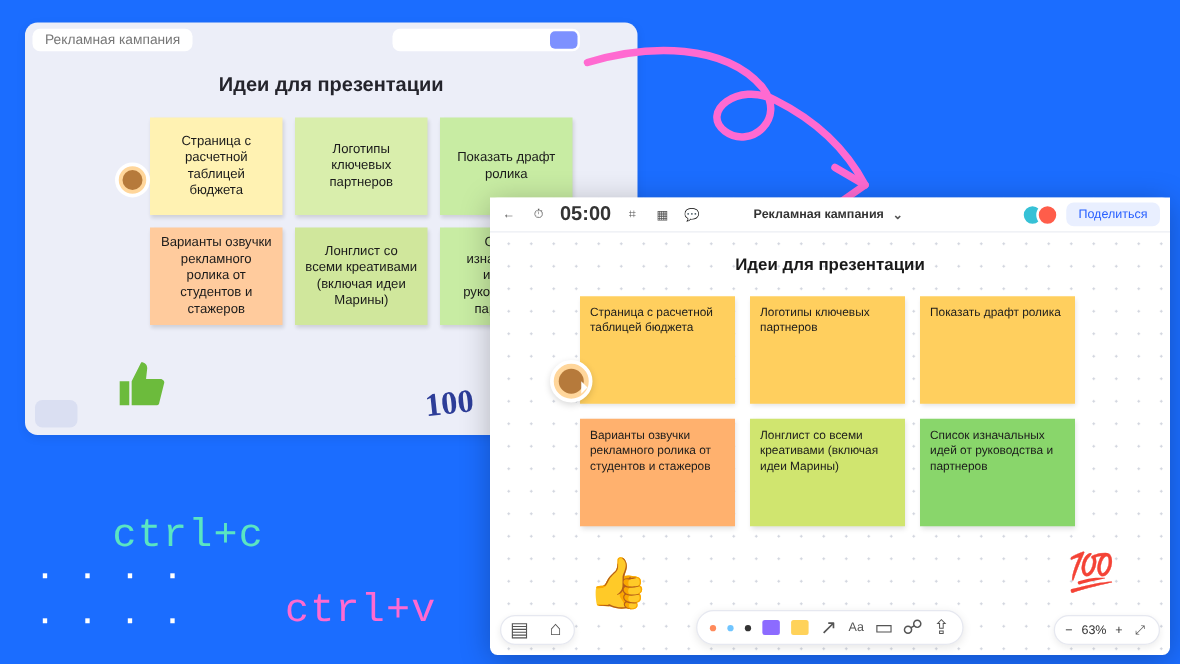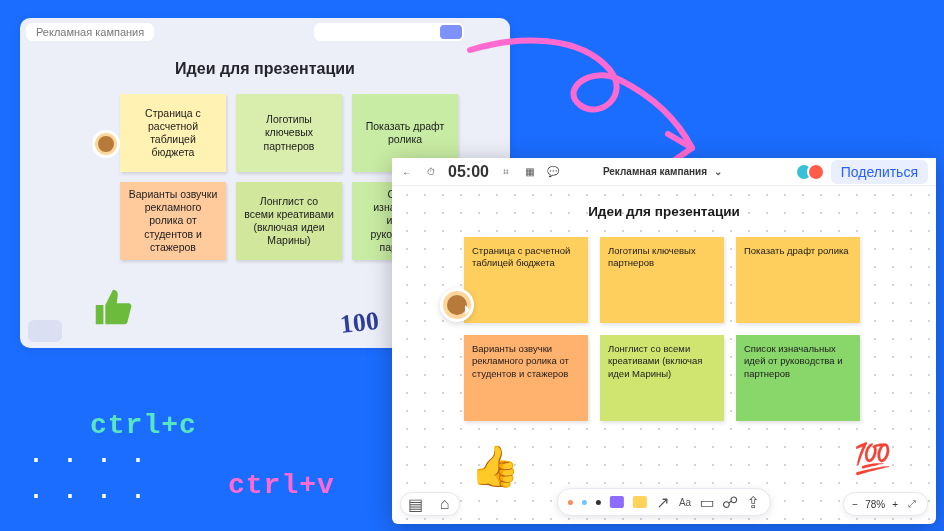--- a/index.html
+++ b/index.html
@@ -79,21 +79,21 @@
     font-size:10px; color:#333; position:relative;
   }
   .ic{width:14px;height:14px;display:inline-flex;align-items:center;justify-content:center;color:#555;}
   .wf-timer{font-size:16px;font-weight:600;}
   .wf-center{position:absolute;left:50%;transform:translateX(-50%);
     display:flex;align-items:center;gap:4px;font-weight:600;}
   .wf-right{margin-left:auto;display:flex;align-items:center;gap:6px;}
   .presence{display:flex;}
   .pres-a{width:18px;height:18px;border-radius:50%;background:#36c1d6;margin-right:-6px;border:2px solid #fff;}
   .pres-b{width:18px;height:18px;border-radius:50%;background:#ff5d4a;border:2px solid #fff;}
-  .share-btn{background:#e9efff;color:#2860ff;font-size:14px;
+  .share-btn{background:#e9efff;color:#2860ff;font-size:10px;
     padding:4px 10px;border-radius:6px;border:none;cursor:pointer;}
 
   .wf-title{ text-align:center; font-size:13.5px; font-weight:600; color:#1a1a1a;
     margin-top:18px;}
   .wf-grid{
     margin:18px auto 0 auto; width:400px;
     display:grid; grid-template-columns:repeat(3,124px); gap:12px;
   }
   .note2{font-size:9.5px;line-height:1.3;padding:8px;color:#1b1b1b;height:86px;
     box-shadow:1px 2px 4px rgba(0,0,0,.12);}
@@ -125,22 +125,22 @@
     border:1px solid #e6e8f0;border-radius:14px;height:24px;
     padding:0 8px;display:flex;align-items:center;gap:7px;
     font-size:10px;color:#333;box-shadow:0 2px 6px rgba(0,0,0,.08);
   }
   .wf-nav{position:absolute;left:8px;bottom:8px;background:#fff;
     border:1px solid #e6e8f0;border-radius:14px;height:24px;width:60px;
     display:flex;align-items:center;justify-content:space-around;
     box-shadow:0 2px 6px rgba(0,0,0,.08);}
 
   
-  .cap{position:absolute;font-family:"Courier New",monospace;font-weight:700;
-    font-size:28px;letter-spacing:1px;}
+  .cap{position:absolute;font-family:"Courier New",monospace;font-weight:400;
+    font-size:32px;letter-spacing:1px;}
   .cap-c{left:90px;top:410px;color:#5ae5c2;}
   .cap-v{left:228px;top:470px;color:#ff6ad1;}
   .dots{position:absolute;left:30px;top:440px;font-size:36px;color:#fff;
     letter-spacing:22px;line-height:36px;}
 </style>
 </head>
 <body>
 
 <div class="win-back">
   <div class="wb-top">
@@ -228,21 +228,21 @@
     <span class="tsq" style="background:#ffd25a"></span>
     <span class="ic">↗</span>
     <span class="tl">Aa</span>
     <span class="ic">▭</span>
     <span class="ic">☍</span>
     <span class="ic">⇪</span>
   </div>
 
   <div class="wf-zoom">
     <span>−</span>
-    <span>78%</span>
+    <span>63%</span>
     <span>+</span>
     <span class="ic">⤢</span>
   </div>
 </div>
 
 <div class="dots">····<br>····</div>
 <div class="cap cap-c">ctrl+c</div>
 <div class="cap cap-v">ctrl+v</div>
 
 </body></html>

